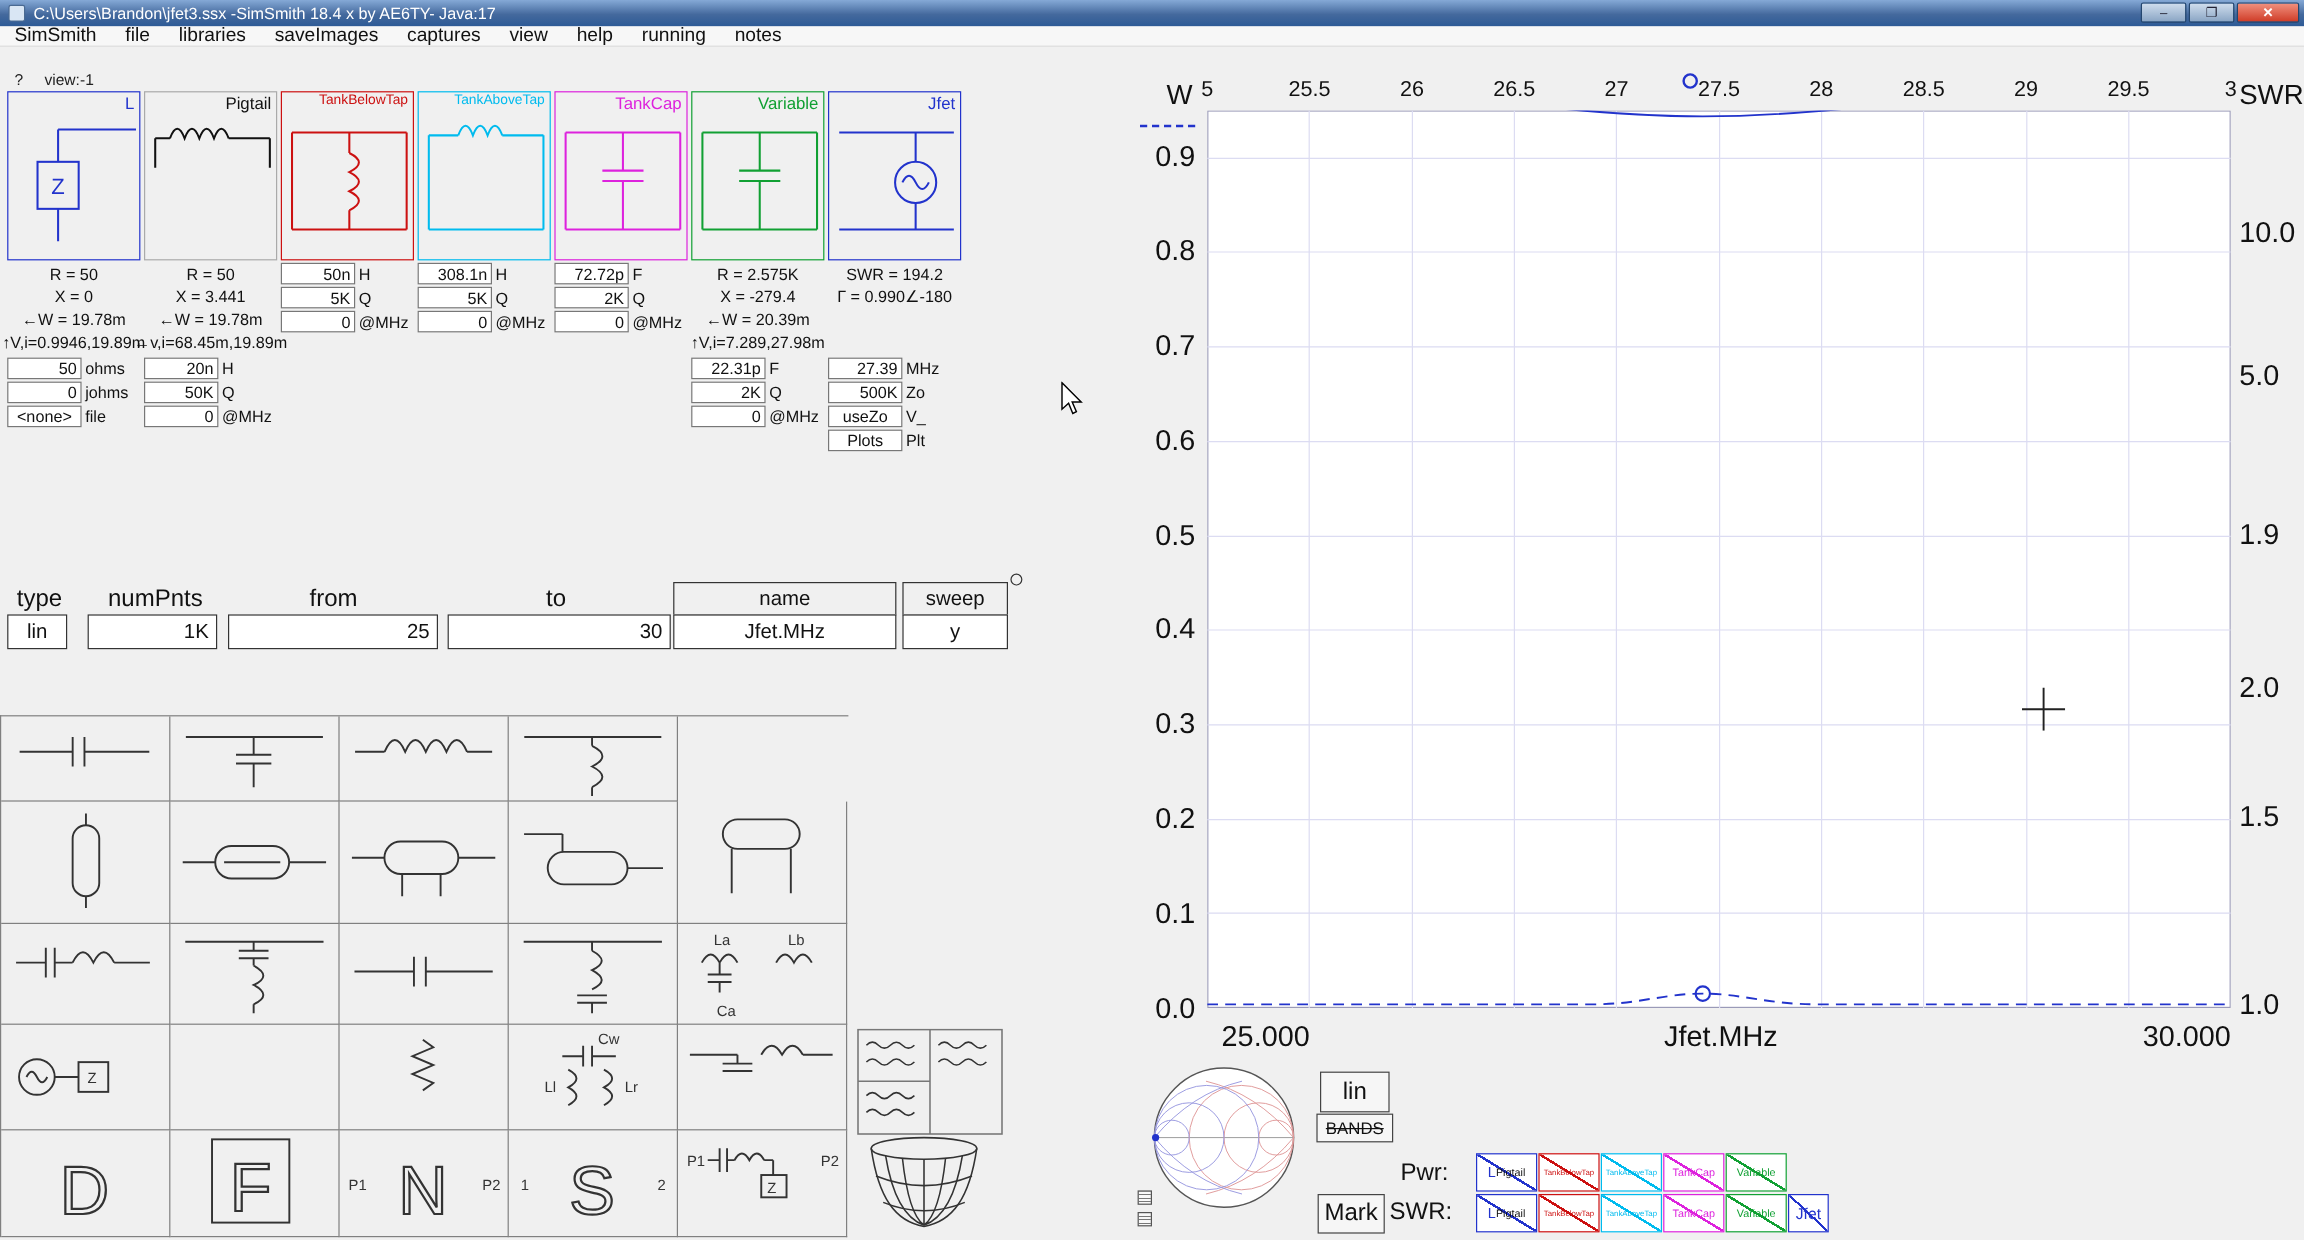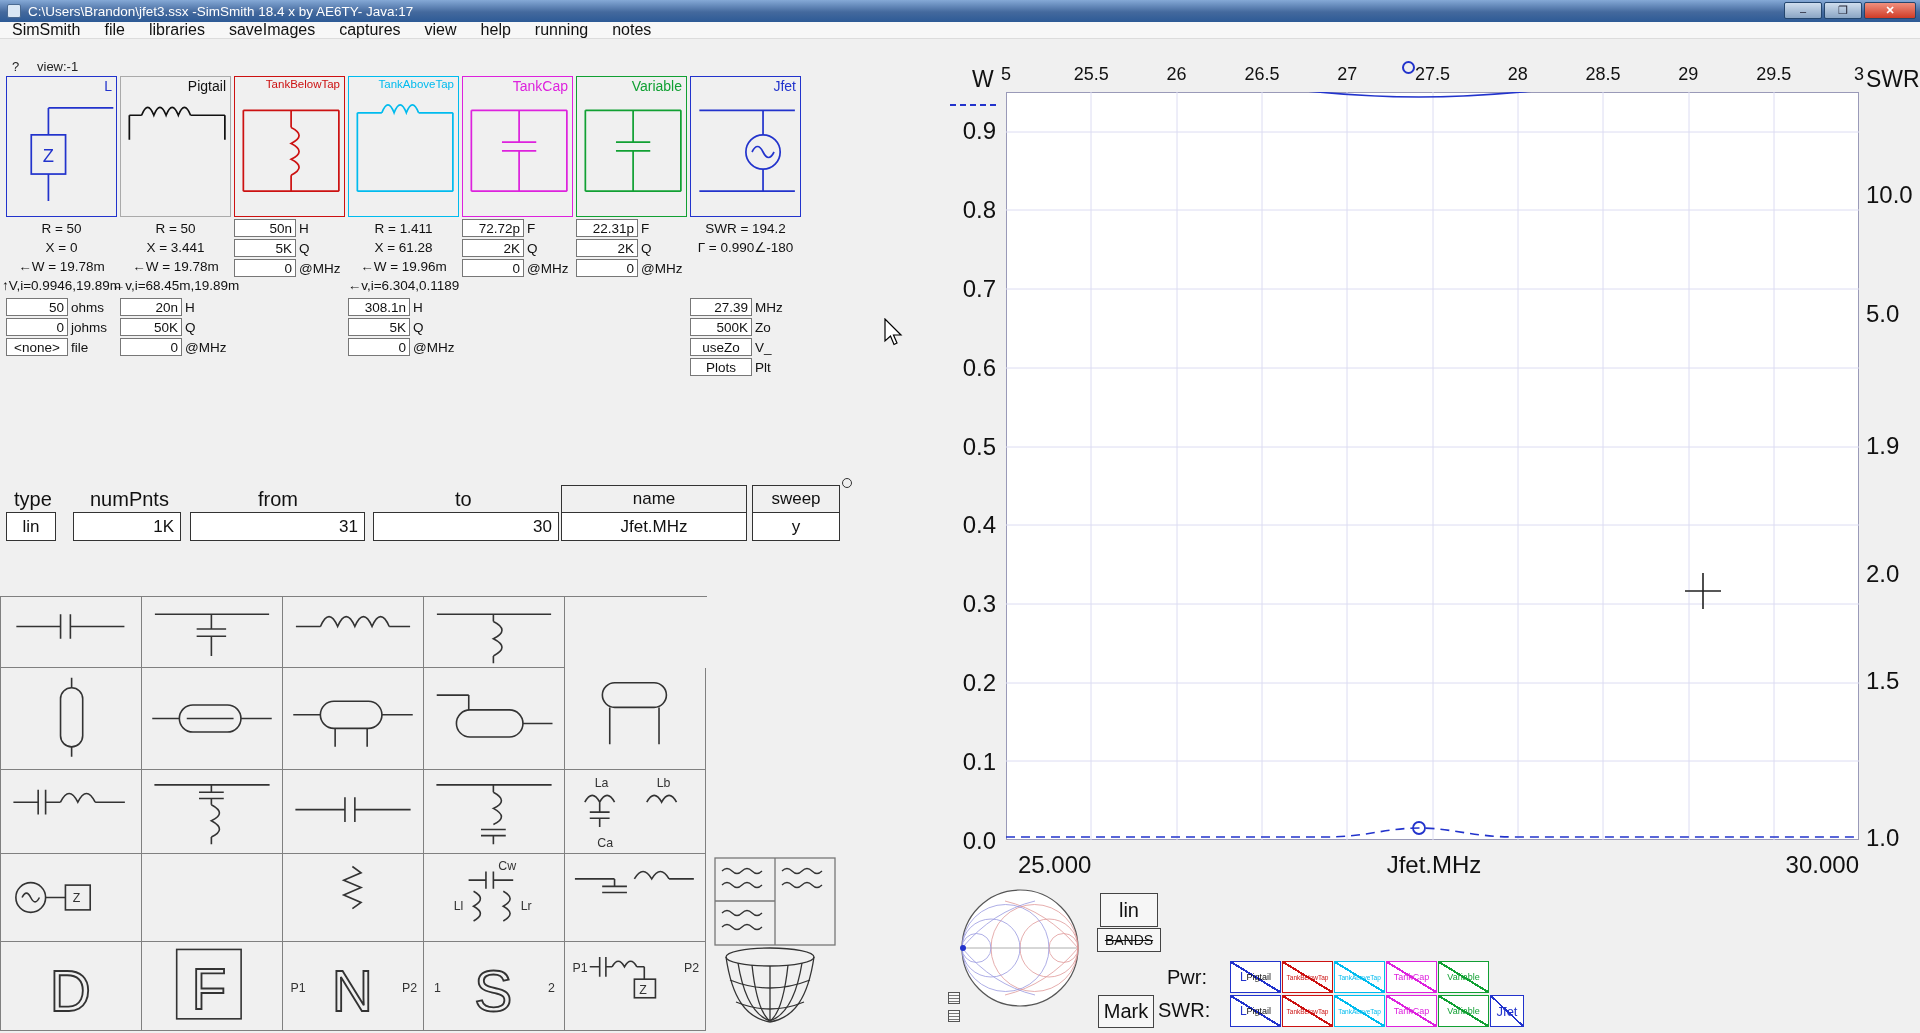--- a/index.html
+++ b/index.html
@@ -168,24 +168,20 @@
   </div>
 </div>
 
 <div class="comp" style="left:348px">
   <div class="cbox" style="border-color:#00bbee">
     <span class="clabel small" style="color:#00bbee">TankAboveTap</span>
     <svg class="cicon" width="109" height="118" viewBox="0 0 89 96">
       <path d="M6,16 H26 M26,16 q5,-13 10,0 q5,-13 10,0 q5,-13 10,0 M56,16 H84 M6,16 V80 M84,16 V80 M6,80 H84" style="stroke:#00bbee"></path>
     </svg>
   </div>
-  <div class="cread">R = 1.411
-X = 61.28
-←W = 19.96m
-←v,i=6.304,0.1189</div>
   <div class="cfields">
     <div class="frow">
         <div class="fval">308.1n</div>
         <div class="funit">H</div>
       </div>
     <div class="frow">
         <div class="fval">5K</div>
         <div class="funit">Q</div>
       </div>
     <div class="frow">
@@ -218,20 +214,24 @@
   </div>
 </div>
 
 <div class="comp" style="left:576px">
   <div class="cbox" style="border-color:#11a033">
     <span class="clabel" style="color:#11a033">Variable</span>
     <svg class="cicon" width="109" height="118" viewBox="0 0 89 96">
       <path d="M6,14 H84 M6,80 H84 M6,14 V80 M84,14 V80 M45,14 V40 M31,40 H59 M31,47 H59 M45,47 V80" style="stroke:#11a033"></path>
     </svg>
   </div>
+  <div class="cread">R = 2.575K
+X = -279.4
+←W = 20.39m
+↑V,i=7.289,27.98m</div>
   <div class="cfields">
     <div class="frow">
         <div class="fval">22.31p</div>
         <div class="funit">F</div>
       </div>
     <div class="frow">
         <div class="fval">2K</div>
         <div class="funit">Q</div>
       </div>
     <div class="frow">
@@ -271,21 +271,21 @@
       </div>
   </div>
 </div>
 
 <div class="abs swlabel" style="left:14px;top:488px">type</div>
 <div class="abs swlabel" style="left:90px;top:488px">numPnts</div>
 <div class="abs swlabel" style="left:258px;top:488px">from</div>
 <div class="abs swlabel" style="left:455px;top:488px">to</div>
 <div class="swbox ctr" style="left:6px;top:512px;width:50px">lin</div>
 <div class="swbox right" style="left:73px;top:512px;width:108px">1K</div>
-<div class="swbox right" style="left:190px;top:512px;width:175px">31</div>
+<div class="swbox right" style="left:190px;top:512px;width:175px">25</div>
 <div class="swbox right" style="left:373px;top:512px;width:186px">30</div>
 <div class="swhdr" style="left:561px;top:485px;width:186px">name</div>
 <div class="swbox ctr" style="left:561px;top:512px;width:186px">Jfet.MHz</div>
 <div class="swhdr" style="left:752px;top:485px;width:88px">sweep</div>
 <div class="swbox ctr" style="left:752px;top:512px;width:88px">y</div>
 <div class="abs" style="left:842px;top:478px;width:10px;height:10px;border:1.5px solid #333;border-radius:50%"></div>
 
 <div class="abs palette">
 
   <div class="pcell">

